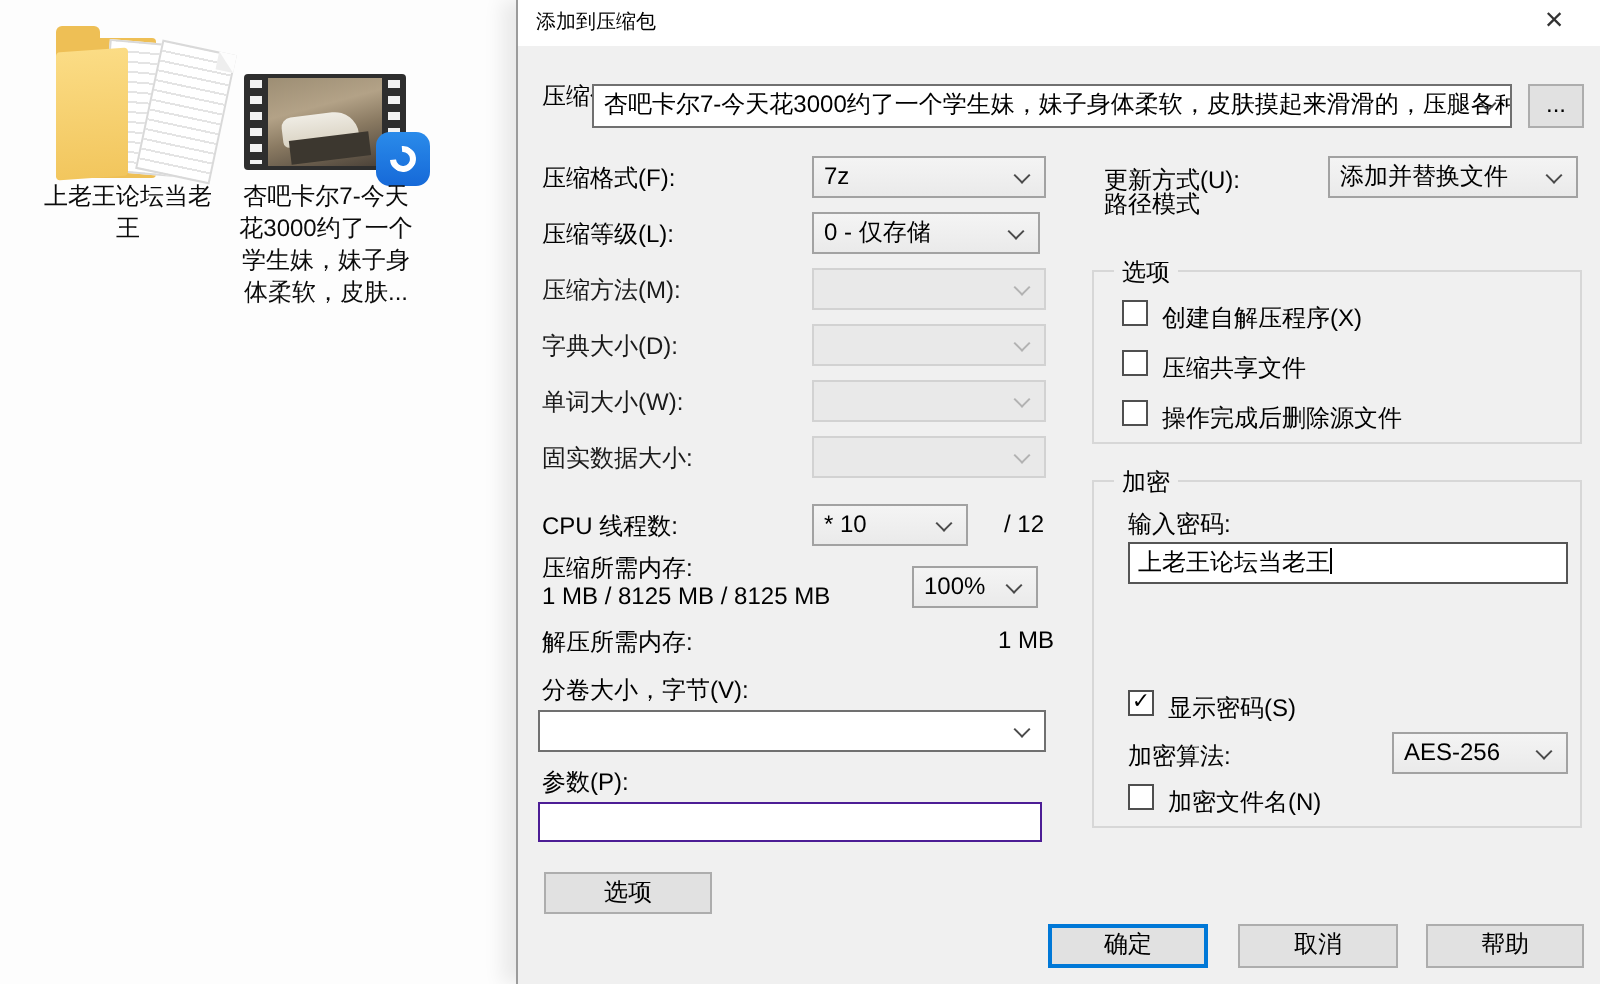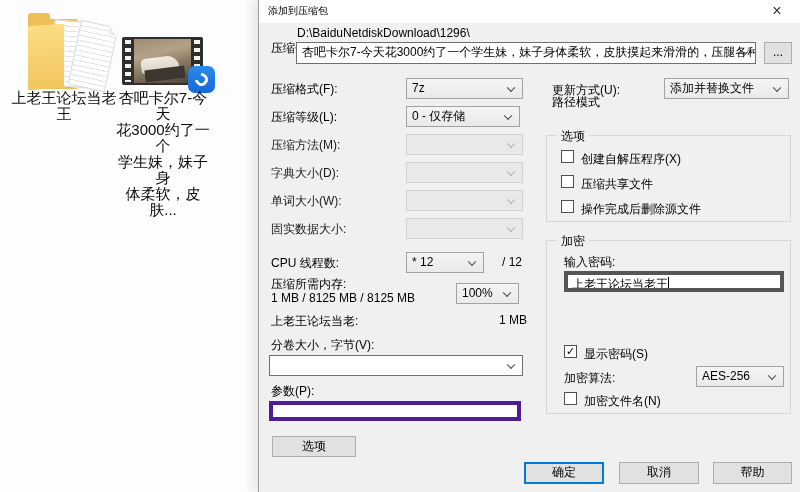--- a/index.html
+++ b/index.html
@@ -2,21 +2,21 @@
 <html><head>
 <meta charset="utf-8">
 <style>
   * { margin:0; padding:0; box-sizing:border-box; }
   html,body { width:800px; height:492px; overflow:hidden; }
   body { font-family:"Liberation Sans","DejaVu Sans",sans-serif; font-size:12px; color:#000; background:#fff; }
   .screen { position:relative; width:800px; height:492px; background:#fdfdfd; }
 
   
   .desk-item { position:absolute; }
-  .dlabel { position:absolute; font-size:15px; line-height:16px; text-align:center; color:#0b0b0b; white-space:pre-line; }
+  .dlabel { position:absolute; font-size:12px; line-height:16px; text-align:center; color:#0b0b0b; white-space:pre-line; }
 
   .folder-art { position:absolute; left:28px; top:13px; width:86px; height:80px; }
   .f-back { position:absolute; left:0; top:6px; width:50px; height:70px; background:#eebf55; border-radius:2px; }
   .f-tab { position:absolute; left:0; top:0; width:22px; height:10px; background:#eebf55; border-radius:3px 3px 0 0; }
   .f-paper { position:absolute; width:38px; height:66px; background:#fff; border:1px solid #d9d9d9;
              background-image:repeating-linear-gradient(#fff 0 4px, #e4e4e4 4px 5px); }
   .f-paper.p1 { left:24px; top:8px; transform:rotate(5deg); }
   .f-paper.p2 { left:46px; top:10px; transform:rotate(12deg); }
   .f-dogear { position:absolute; right:-1px; top:-1px; width:0; height:0; border-top:9px solid #fdfdfd; border-left:9px solid #eeeeee; }
   .f-front { position:absolute; left:0; top:12px; width:36px; height:64px; background:linear-gradient(#fbdc85,#f2c65d); border-radius:2px; transform:skewY(-4deg); }
@@ -42,21 +42,21 @@
   .lbl { position:absolute; font-size:12px; white-space:nowrap; }
   .lbl.gray { color:#1a1a1a; }
 
   .combo { position:absolute; height:21px; background:linear-gradient(#f4f4f4,#eaeaea); border:1px solid #a2a2a2;
            padding:2px 18px 2px 5px; font-size:12px; line-height:15px; overflow:hidden; white-space:nowrap; }
   .combo.disabled { background:#e9e9e9; border-color:#d2d2d2; }
   .combo.white { background:#fff; border-color:#707070; }
   .chev { position:absolute; right:8px; top:50%; width:6px; height:6px; border-right:1.2px solid #4a4a4a; border-bottom:1.2px solid #4a4a4a; transform:translateY(-72%) rotate(45deg); }
   .combo.disabled .chev { border-color:#b2b2b2; }
 
-  .tfield { position:absolute; background:#fff; border:4px solid #4c1d95; padding:2px 4px; font-size:12px; line-height:15px; overflow:hidden; white-space:nowrap; }
+  .tfield { position:absolute; background:#fff; border:1px solid #4c1d95; padding:2px 4px; font-size:12px; line-height:15px; overflow:hidden; white-space:nowrap; }
   .caret { display:inline-block; width:1px; height:13px; background:#000; vertical-align:-2px; }
 
   .grp { position:absolute; border:1px solid #d7d7d7; }
   .legend { position:absolute; top:-8px; left:10px; background:#f0f0f0; padding:0 4px; font-size:12px; }
 
   .cbx { position:absolute; width:13px; height:13px; background:#fff; border:1px solid #4f4f4f; font-size:11px; line-height:11px; text-align:center; color:#000; }
 
   .btn { position:absolute; background:#e1e1e1; border:1px solid #adadad; text-align:center; font-size:12px; line-height:19px; }
   .btn.default { border:2px solid #0078d7; line-height:17px; }
 </style>
@@ -99,21 +99,20 @@
 体柔软，皮肤...</div>
   </div>
 
   <div class="dialog">
     <div class="titlebar">
       <span class="title">添加到压缩包</span>
       <span class="close-btn">×</span>
     </div>
 
     <span class="lbl" style="left:12px; top:40px;">压缩包(A)</span>
-    <span class="lbl" style="left:38px; top:26px;">D:\BaiduNetdiskDownload\1296\</span>
     <div class="combo white" style="left:37px; top:42px; width:460px; height:22px;">
       <span>杏吧卡尔7-今天花3000约了一个学生妹，妹子身体柔软，皮肤摸起来滑滑的，压腿各种姿势</span>
       <span class="chev"></span>
     </div>
     <div class="btn" style="left:505px; top:42px; width:28px; height:22px; line-height:18px;">...</div>
 
     <span class="lbl" style="left:12px; top:81px;">压缩格式(F):</span>
     <div class="combo" style="left:147px; top:78px; width:117px;">
       <span>7z</span><span class="chev"></span>
     </div>
@@ -138,31 +137,31 @@
       <span></span><span class="chev"></span>
     </div>
 
     <span class="lbl gray" style="left:12px; top:221px;">固实数据大小:</span>
     <div class="combo disabled" style="left:147px; top:218px; width:117px;">
       <span></span><span class="chev"></span>
     </div>
 
     <span class="lbl" style="left:12px; top:255px;">CPU 线程数:</span>
     <div class="combo" style="left:147px; top:252px; width:78px;">
-      <span>* 12</span><span class="chev"></span>
+      <span>* 10</span><span class="chev"></span>
     </div>
     <span class="lbl" style="left:243px; top:255px;">/ 12</span>
 
     <span class="lbl" style="left:12px; top:276px;">压缩所需内存:</span>
     <span class="lbl" style="left:12px; top:291px;">1 MB / 8125 MB / 8125 MB</span>
     <div class="combo" style="left:197px; top:283px; width:63px;">
       <span>100%</span><span class="chev"></span>
     </div>
 
-    <span class="lbl" style="left:12px; top:313px;">上老王论坛当老:</span>
+    <span class="lbl" style="left:12px; top:313px;">解压所需内存:</span>
     <span class="lbl" style="left:240px; top:313px;">1 MB</span>
 
     <span class="lbl" style="left:12px; top:337px;">分卷大小，字节(V):</span>
     <div class="combo white" style="left:10px; top:355px; width:254px;">
       <span></span><span class="chev"></span>
     </div>
 
     <span class="lbl" style="left:12px; top:383px;">参数(P):</span>
     <div class="tfield" style="left:10px; top:401px; width:252px; height:20px;">
       <span></span>

